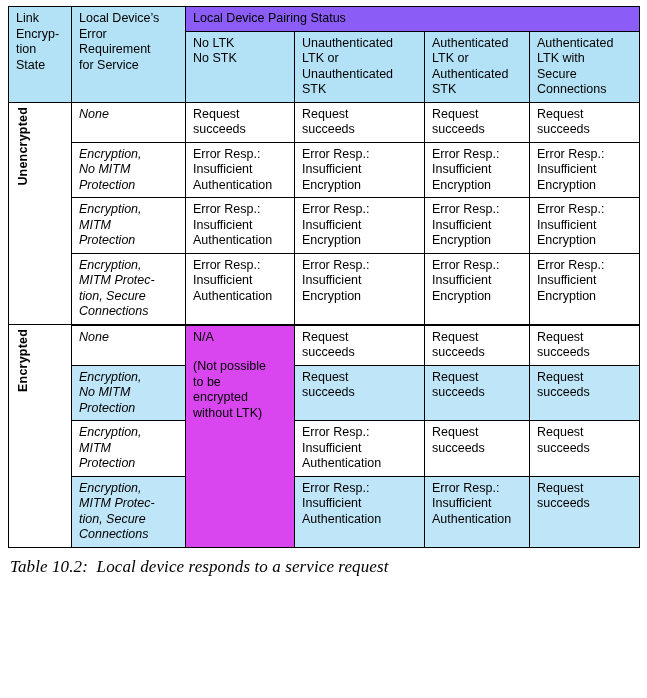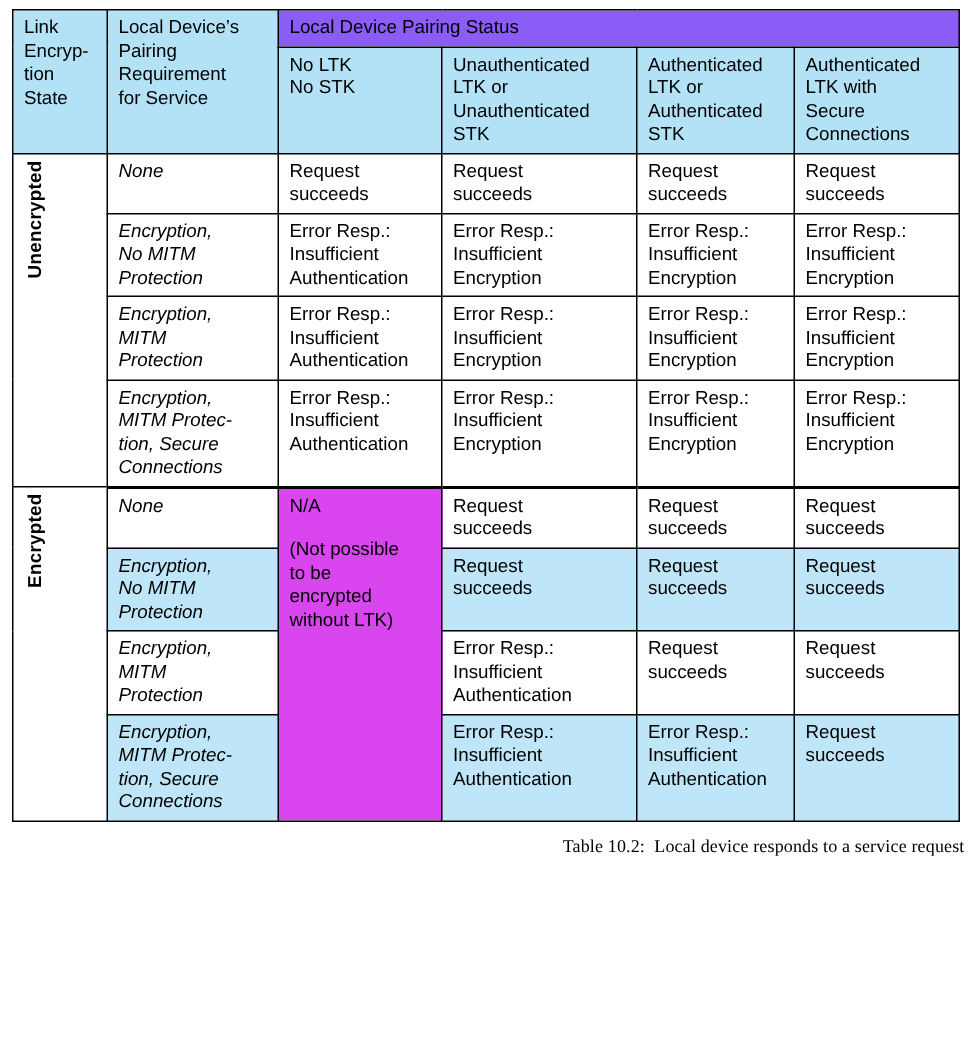--- a/index.html
+++ b/index.html
@@ -14,21 +14,21 @@
     font-family: "Liberation Sans", sans-serif;
     color: #000000;
     overflow: hidden;
   }
 
   #root {
     position: relative;
     width: 647px;
     height: 698px;
     box-sizing: border-box;
-    padding: 6px 4px 0 8px;
+    padding: 6px 16px 0 8px;
   }
 
   table.spec-table {
     border-collapse: collapse;
     table-layout: fixed;
     width: 631px;
     background: #ffffff;
   }
 
   table.spec-table td,
@@ -110,25 +110,25 @@
   }
 
   
   tr.sect-last > td {
     border-bottom: 2px solid #000000;
   }
 
   
   .caption {
     margin: 9px 0 0 2px;
-    font-size: 12px;
+    font-size: 17px;
+    font-style: italic;
     font-family: "Liberation Serif", serif;
     letter-spacing: 0.1px;
     white-space: pre;
-    text-align: right;
   }
 
   .multi {
     white-space: pre-line;
   }
 </style>
 </head>
 <body>
 
 <div id="root">
@@ -142,21 +142,21 @@
         <col class="c5">
         <col class="c6">
     </colgroup>
     <tbody id="table-body">
         <tr>
           <th class="hdr hdr-bottom multi" rowspan="2">Link
 Encryp-
 tion
 State</th>
           <th class="hdr hdr-bottom multi" rowspan="2">Local Device’s
-Pairing
+Error
 Requirement
 for Service</th>
           <th class="hdr-group" colspan="4">Local Device Pairing Status</th>
         </tr>
         <tr>
           <th class="hdr hdr-bottom multi">No LTK
 No STK</th>
           <th class="hdr hdr-bottom multi">Unauthenticated
 LTK or
 Unauthenticated

